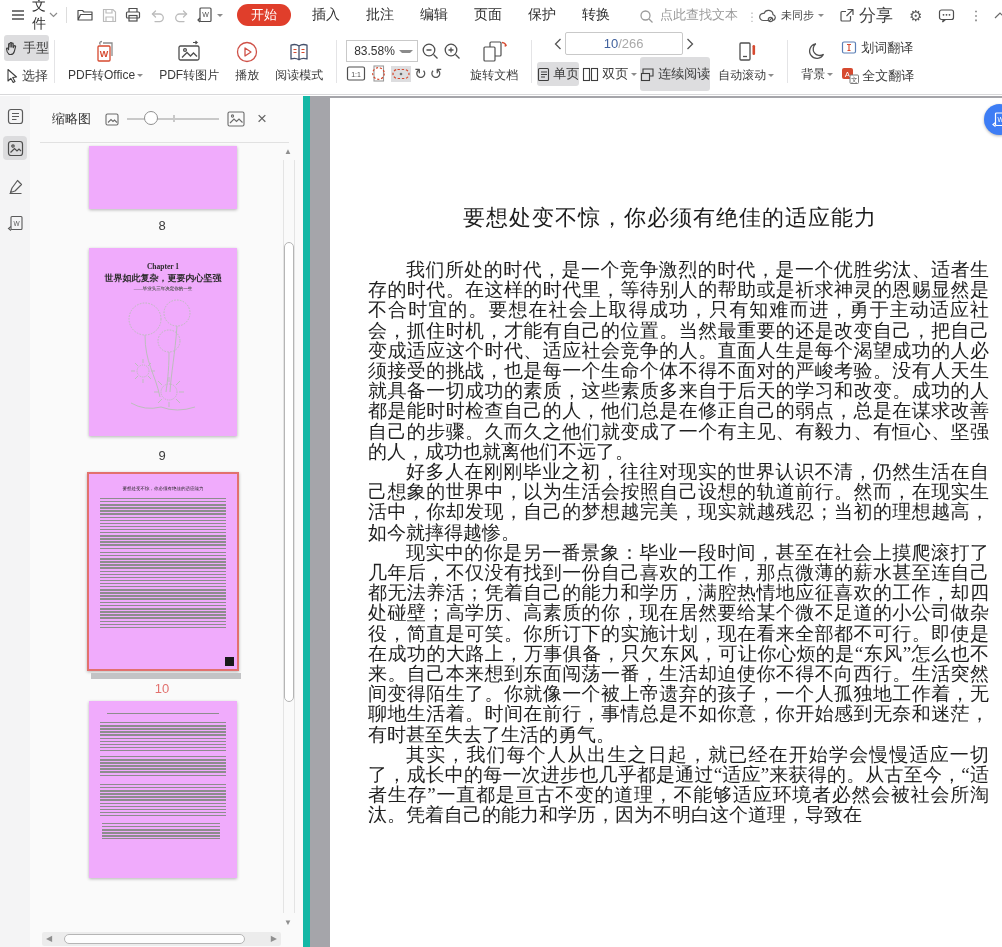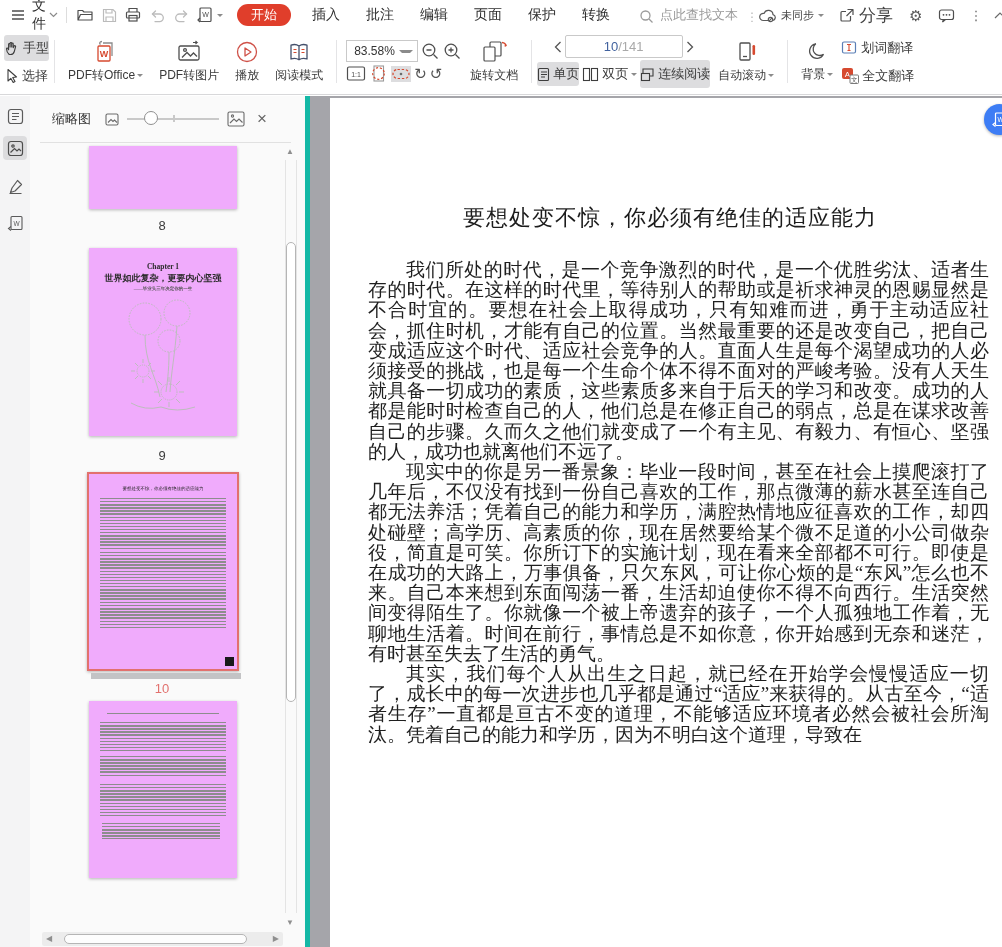--- a/index.html
+++ b/index.html
@@ -49,21 +49,21 @@
   .rglyph{font-size:15px;color:#555;line-height:1;}
 
   
   .main{position:absolute;top:96px;left:0;right:0;bottom:0;}
   .iconstrip{position:absolute;left:0;top:0;bottom:0;width:30px;background:#f4f4f5;}
   .stripbtn{position:absolute;left:3px;width:24px;height:24px;border-radius:4px;display:flex;
             align-items:center;justify-content:center;}
   .stripsel{background:#dcdcde;}
 
   .panel{position:absolute;left:30px;width:280px;top:0;bottom:0;background:#fafafa;
-         border-right:5px solid #14b8a6;overflow:hidden;}
+         border-right:7px solid #14b8a6;overflow:hidden;}
   .panel-head{position:absolute;top:0;left:0;right:0;height:46px;display:flex;align-items:center;
               padding:0 14px 0 22px;gap:8px;}
   .panel-title{font-size:13px;color:#333;margin-right:6px;}
   .slider{position:relative;width:92px;height:16px;flex:none;}
   .slider .line{position:absolute;left:0;right:0;top:7px;height:1.5px;background:#c9c9c9;}
   .slider .tick{position:absolute;left:46px;top:4px;width:1.5px;height:7px;background:#c9c9c9;}
   .slider .knob{position:absolute;left:17px;top:0;width:14px;height:14px;border-radius:50%;
                 background:#fff;border:1.5px solid #8f8f8f;}
   .panel-close{font-size:17px;color:#666;margin-left:4px;}
   .headline{position:absolute;top:46px;left:10px;right:14px;height:1px;background:#e1e1e1;}
@@ -357,21 +357,21 @@
 
     <div class="col2">
       <div class="minirow" style="justify-content:center">
         <span class="ibtn">
           <svg width="8" height="12" viewBox="0 0 8 12">
               <path d="M6.5 1L1.5 6l5 5" stroke="#555" stroke-width="1.3" fill="none"></path>
             </svg>
         </span>
         <div class="navbox">
           <span class="navcur">10</span>
-            <span class="navtot">/141</span>
+            <span class="navtot">/266</span>
         </div>
         <span class="ibtn">
           <svg width="8" height="12" viewBox="0 0 8 12">
               <path d="M1.5 1l5 5-5 5" stroke="#555" stroke-width="1.3" fill="none"></path>
             </svg>
         </span>
       </div>
       <div class="minirow">
         <div class="hitem sel" style="height:24px">
           <svg width="13" height="15" viewBox="0 0 13 15">
@@ -385,21 +385,21 @@
         <div class="hitem" style="height:24px">
           <svg width="17" height="15" viewBox="0 0 17 15">
               <g stroke="#3d3d3d" stroke-width="1.1" fill="none">
                 <rect x="1.5" y="1.5" width="6" height="12"></rect>
                 <rect x="9.5" y="1.5" width="6" height="12"></rect>
               </g>
             </svg>
           <span>双页</span>
           <span class="caret"></span>
         </div>
-        <div class="hitem sel" style="height:28px">
+        <div class="hitem sel" style="height:34px">
           <svg width="15" height="15" viewBox="0 0 15 15">
               <g stroke="#3d3d3d" stroke-width="1.1" fill="none">
                 <path d="M3 6V2h10v7h-3"></path>
                 <rect x="1.5" y="6.5" width="8" height="7"></rect>
               </g>
             </svg>
           <span>连续阅读</span>
         </div>
       </div>
     </div>
@@ -568,20 +568,21 @@
         <div class="hthumb"></div>
         <span class="arr" style="right:4px">▶</span>
       </div>
     </div>
 
     <div class="docarea">
       <div class="page">
         <div class="page-title">要想处变不惊，你必须有绝佳的适应能力</div>
         <div class="page-body">
           <p>我们所处的时代，是一个竞争激烈的时代，是一个优胜劣汰、适者生存的时代。在这样的时代里，等待别人的帮助或是祈求神灵的恩赐显然是不合时宜的。要想在社会上取得成功，只有知难而进，勇于主动适应社会，抓住时机，才能有自己的位置。当然最重要的还是改变自己，把自己变成适应这个时代、适应社会竞争的人。直面人生是每个渴望成功的人必须接受的挑战，也是每一个生命个体不得不面对的严峻考验。没有人天生就具备一切成功的素质，这些素质多来自于后天的学习和改变。成功的人都是能时时检查自己的人，他们总是在修正自己的弱点，总是在谋求改善自己的步骤。久而久之他们就变成了一个有主见、有毅力、有恒心、坚强的人，成功也就离他们不远了。</p>
+          <p>好多人在刚刚毕业之初，往往对现实的世界认识不清，仍然生活在自己想象的世界中，以为生活会按照自己设想的轨道前行。然而，在现实生活中，你却发现，自己的梦想越完美，现实就越残忍；当初的理想越高，如今就摔得越惨。</p>
           <p>现实中的你是另一番景象：毕业一段时间，甚至在社会上摸爬滚打了几年后，不仅没有找到一份自己喜欢的工作，那点微薄的薪水甚至连自己都无法养活；凭着自己的能力和学历，满腔热情地应征喜欢的工作，却四处碰壁；高学历、高素质的你，现在居然要给某个微不足道的小公司做杂役，简直是可笑。你所订下的实施计划，现在看来全部都不可行。即使是在成功的大路上，万事俱备，只欠东风，可让你心烦的是“东风”怎么也不来。自己本来想到东面闯荡一番，生活却迫使你不得不向西行。生活突然间变得陌生了。你就像一个被上帝遗弃的孩子，一个人孤独地工作着，无聊地生活着。时间在前行，事情总是不如你意，你开始感到无奈和迷茫，有时甚至失去了生活的勇气。</p>
           <p>其实，我们每个人从出生之日起，就已经在开始学会慢慢适应一切了，成长中的每一次进步也几乎都是通过“适应”来获得的。从古至今，“适者生存”一直都是亘古不变的道理，不能够适应环境者必然会被社会所淘汰。凭着自己的能力和学历，因为不明白这个道理，导致在</p>
         </div>
       </div>
       <div class="floatbtn" style="background:#3d7df5">
         <svg width="17" height="17" viewBox="0 0 17 17">
           <g stroke="#fff" stroke-width="1.2" fill="none">
               <rect x="4.5" y="2" width="10" height="12.5" rx="1"></rect>
               <path d="M4.5 11.5l-2.5 2 2.5 2"></path>
             </g>

